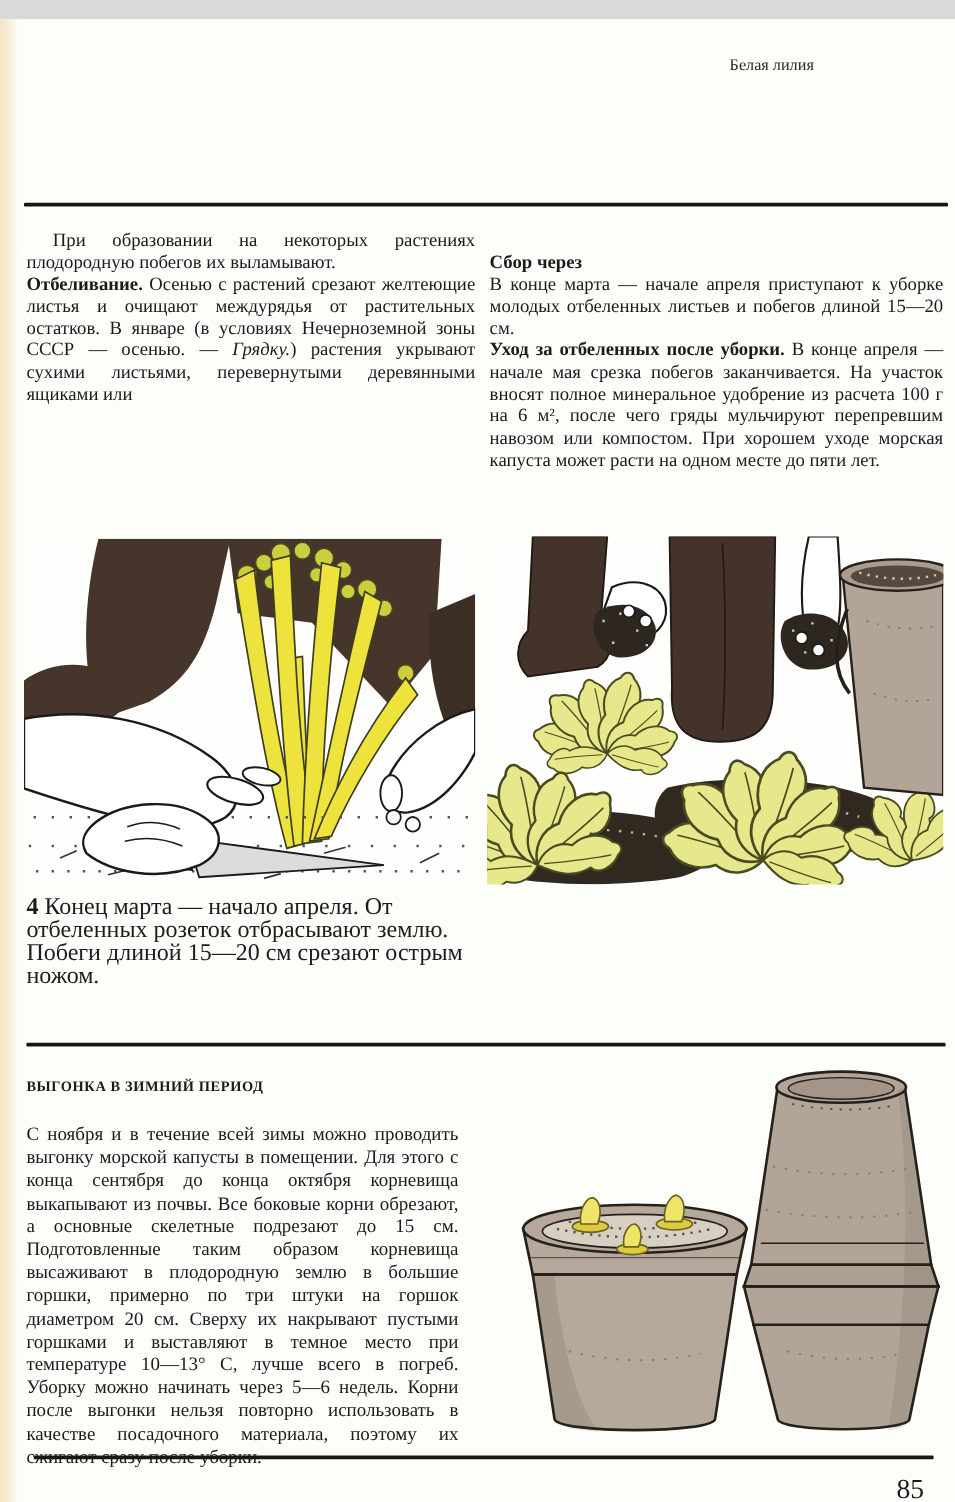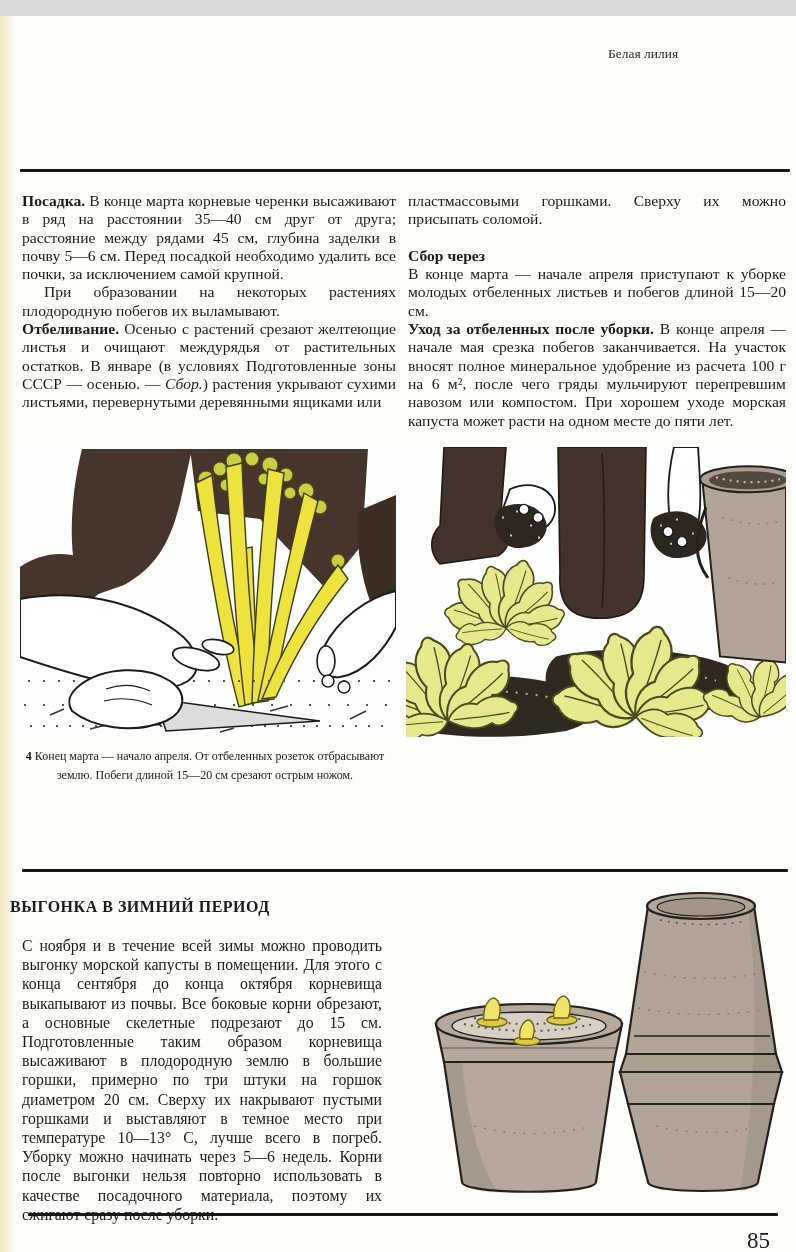--- a/index.html
+++ b/index.html
@@ -24,55 +24,52 @@
   .col-left  { left:22px;  top:176px; width:374px; }
   .col-right { left:408px; top:176px; width:378px; }
   .col p { margin:0; }
   .col p.indent { text-indent:22px; }
   .run-head { font-weight:bold; }
   .block-head { font-weight:bold; margin-top:18.3px !important; }
   .fig { position:absolute; }
   .fig svg { display:block; width:100%; height:100%; }
   .fig4 { left:20px;  top:433px; width:376px; height:288px; }
   .fig5 { left:406px; top:431px; width:380px; height:290px; }
-  .caption { position:absolute; font-size:12px; line-height:19px; text-align:center; }
+  .caption { position:absolute; font-size:20px; line-height:19px; text-align:left; }
   .cap4 { left:22px;  top:731px; width:366px; }
   .cap5 { left:408px; top:731px; width:378px; }
   .forcing-title {
-    position:absolute; left:10px; top:882px;
-    font-size:16px; font-weight:bold; letter-spacing:0.5px;
+    position:absolute; left:22px; top:882px;
+    font-size:12px; font-weight:bold; letter-spacing:0.5px;
   }
   .forcing-body {
     position:absolute; left:22px; top:920px; width:360px;
     text-align:justify; font-size:15.8px; line-height:19.2px;
   }
   .pots { left:408px; top:860px; width:380px; height:336px; }
   .page-number { position:absolute; right:26px; top:1212px; font-size:23px; }
 </style>
 </head>
 <body>
 
 <div class="page">
 
   <div class="edge-strip"></div>
 
   <div class="running-header">Белая лилия</div>
 
   <div class="rule rule-top"></div>
 
   <div class="col col-left">
-    <p><b class="run-head">Посадка.</b>
-      <span>В конце марта корневые черенки высаживают в ряд на расстоянии 35—40 см друг от друга; расстояние между рядами 45 см, глубина заделки в почву 5—6 см. Перед посадкой необходимо удалить все почки, за исключением самой крупной.</span></p>
     <p class="indent">При образовании на некоторых растениях плодородную побегов их выламывают.</p>
     <p><b class="run-head">Отбеливание.</b>
-      <span>Осенью с растений срезают желтеющие листья и очищают междурядья от растительных остатков. В январе (в условиях Подготовленные зоны СССР — осенью. — </span><i>Сбор.</i><span>) растения укрывают сухими листьями, перевернутыми деревянными ящиками или</span></p>
+      <span>Осенью с растений срезают желтеющие листья и очищают междурядья от растительных остатков. В январе (в условиях Нечерноземной зоны СССР — осенью. — </span><i>Грядку.</i><span>) растения укрывают сухими листьями, перевернутыми деревянными ящиками или</span></p>
   </div>
 
   <div class="col col-right">
-    <p>пластмассовыми горшками. Сверху их можно присыпать соломой.</p>
     <p class="block-head">Сбор через</p>
     <p>В конце марта — начале апреля приступают к уборке молодых отбеленных листьев и побегов длиной 15—20 см.</p>
     <p><b class="run-head">Уход за отбеленных после уборки.</b>
       <span>В конце апреля — начале мая срезка побегов заканчивается. На участок вносят полное минеральное удобрение из расчета 100 г на 6 м², после чего гряды мульчируют перепревшим навозом или компостом. При хорошем уходе морская капуста может расти на одном месте до пяти лет.</span></p>
   </div>
 
   <div class="fig fig4">
     <svg viewBox="0 0 376 288" preserveAspectRatio="none">
       <rect x="0" y="0" width="376" height="288" fill="#fefefc"></rect>
 

